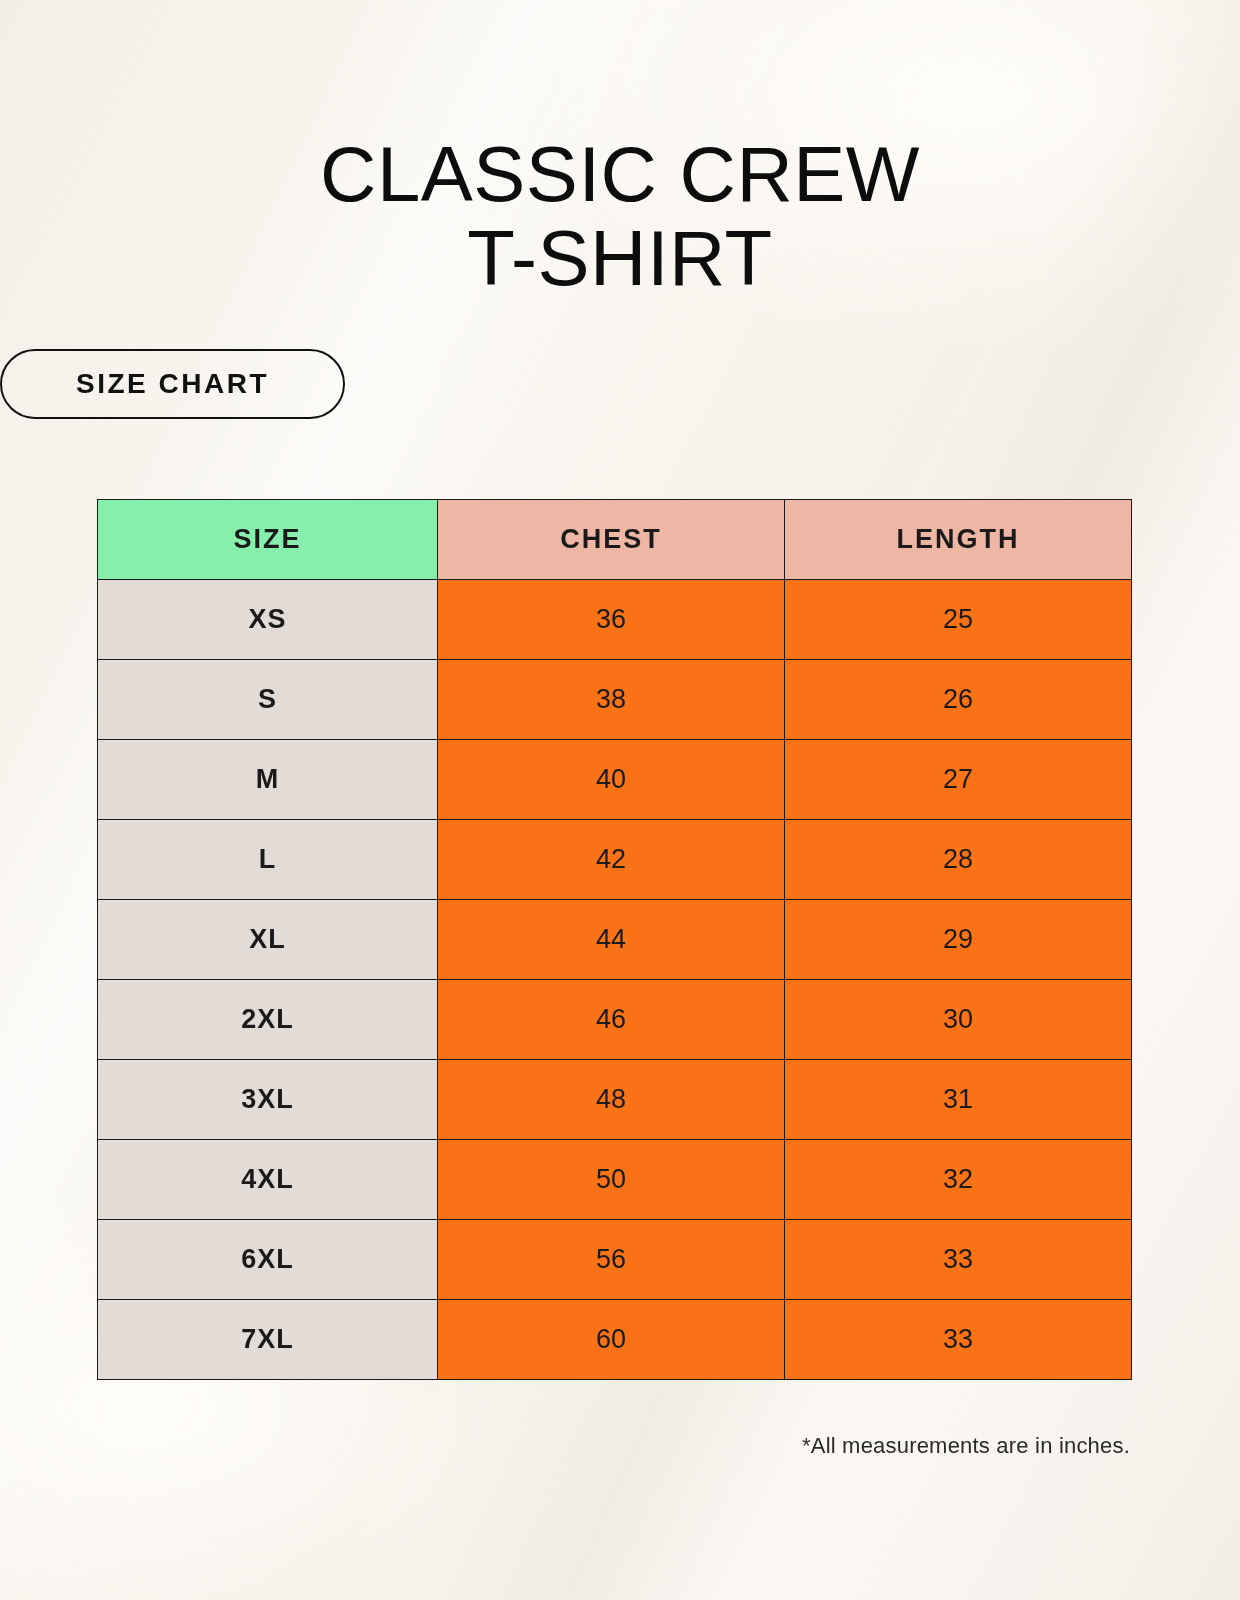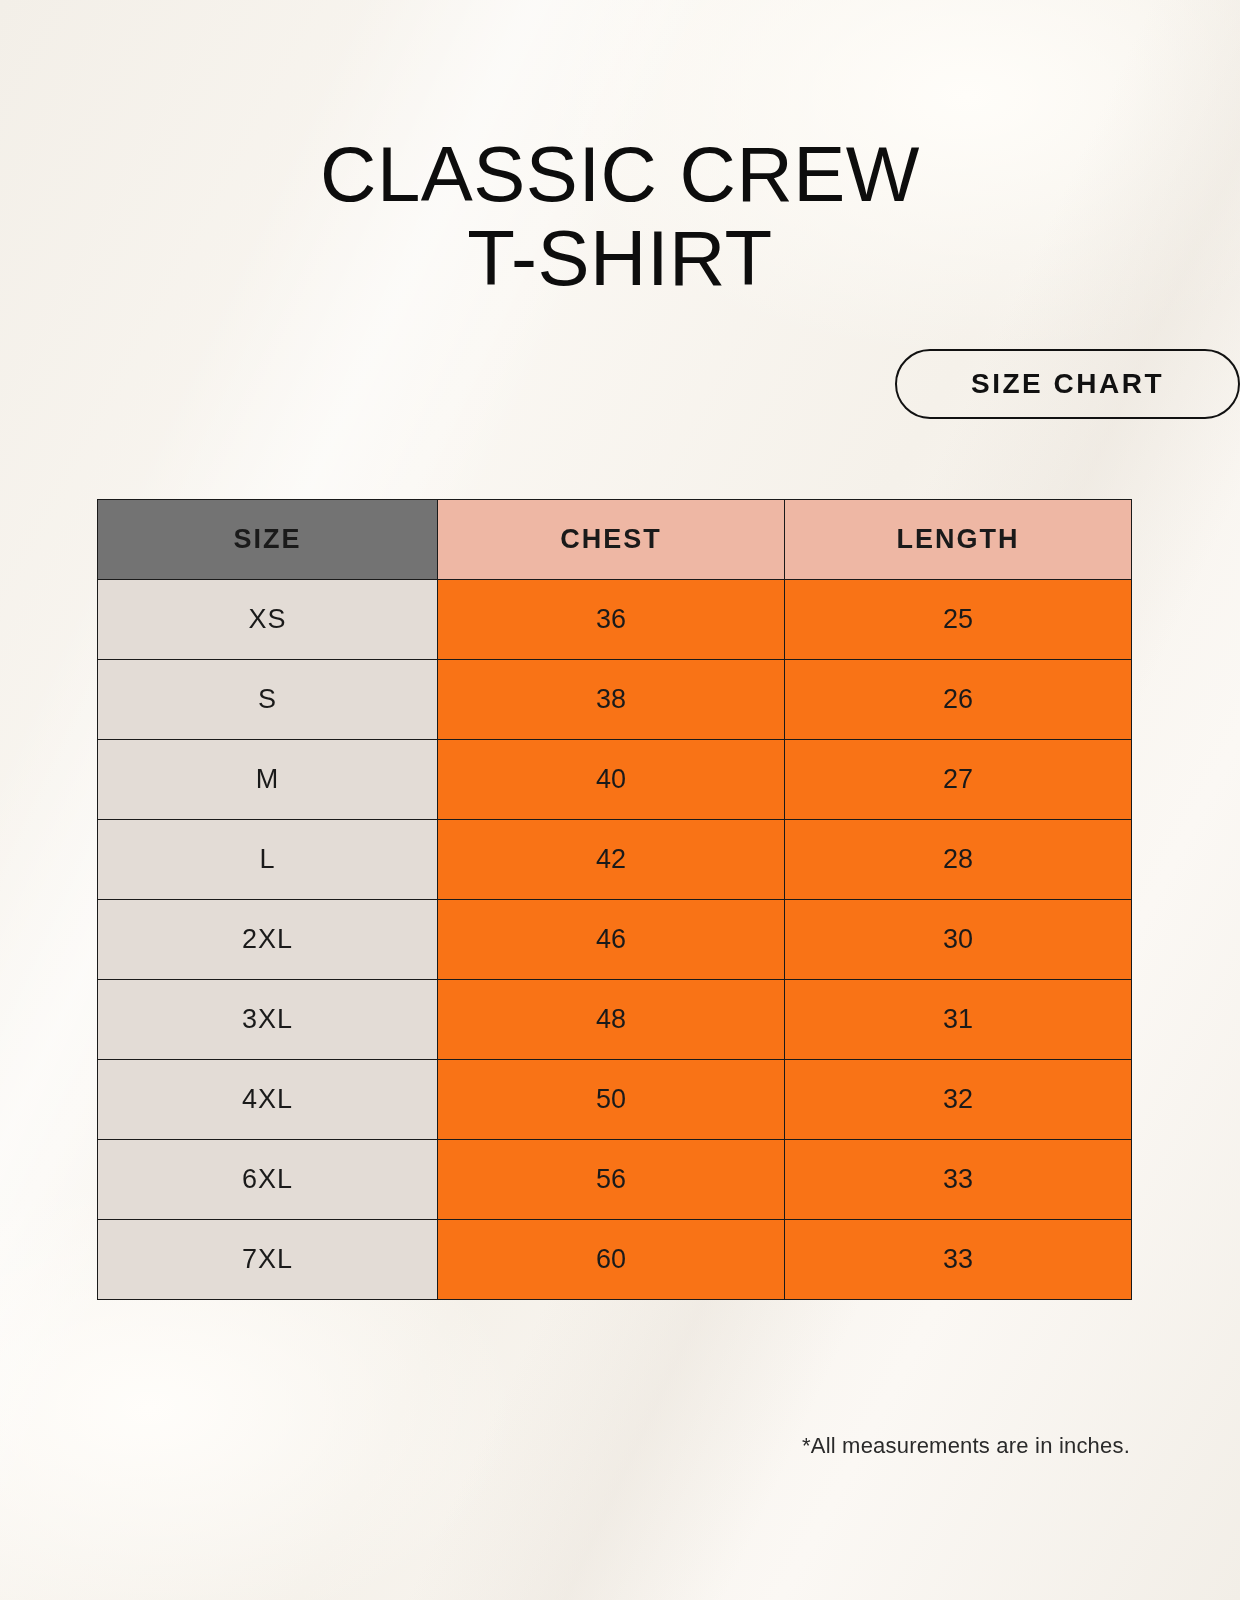--- a/index.html
+++ b/index.html
@@ -55,21 +55,21 @@
     color: #0d0d0d;
     white-space: pre-line;
   }
 
   .pill-wrap {
     position: absolute;
     top: 349px;
     left: 0;
     right: 0;
     display: flex;
-    justify-content: flex-end;
+    justify-content: flex-start;
   }
   .pill {
     border: 2px solid #111111;
     border-radius: 40px;
     padding: 17px 74px;
     font-size: 28px;
     font-weight: 700;
     letter-spacing: 2.5px;
     color: #111111;
     background: transparent;
@@ -99,28 +99,28 @@
     font-size: 27px;
     font-weight: 400;
     color: #1a1a1a;
   }
   thead th {
     font-size: 27px;
     font-weight: 700;
     letter-spacing: 2px;
   }
   thead th.h-size {
-    background: #737373;
+    background: #86efac;
   }
   thead th.h-measure {
     background: #eeb7a4;
   }
   tbody td.size-cell {
     background: #e3dcd6;
-    font-weight: 400;
+    font-weight: 700;
     letter-spacing: 1px;
     margin-left: 31px;
   }
   tbody td.val-cell {
     background: #f97316;
   }
 
   .footnote {
     position: absolute;
     top: 1433px;
@@ -174,20 +174,25 @@
           <td class="size-cell">M</td>
           <td class="val-cell">40</td>
           <td class="val-cell">27</td>
         </tr>
         <tr>
           <td class="size-cell">L</td>
           <td class="val-cell">42</td>
           <td class="val-cell">28</td>
         </tr>
         <tr>
+          <td class="size-cell">XL</td>
+          <td class="val-cell">44</td>
+          <td class="val-cell">29</td>
+        </tr>
+        <tr>
           <td class="size-cell">2XL</td>
           <td class="val-cell">46</td>
           <td class="val-cell">30</td>
         </tr>
         <tr>
           <td class="size-cell">3XL</td>
           <td class="val-cell">48</td>
           <td class="val-cell">31</td>
         </tr>
         <tr>

